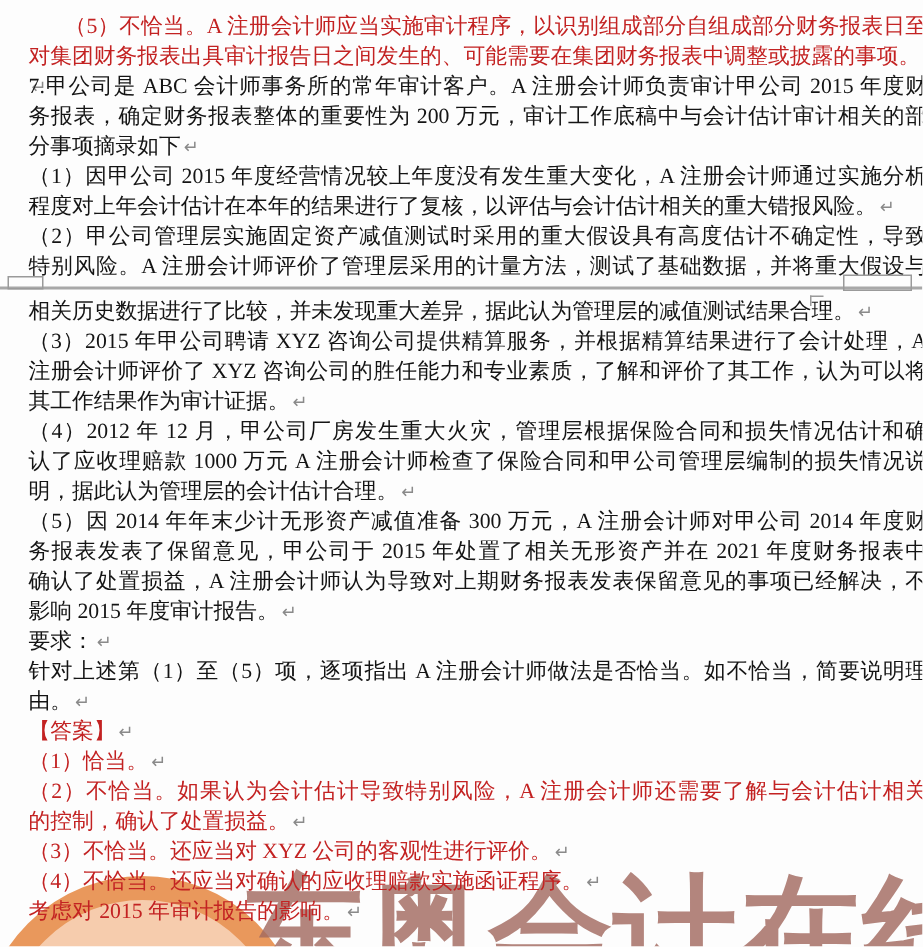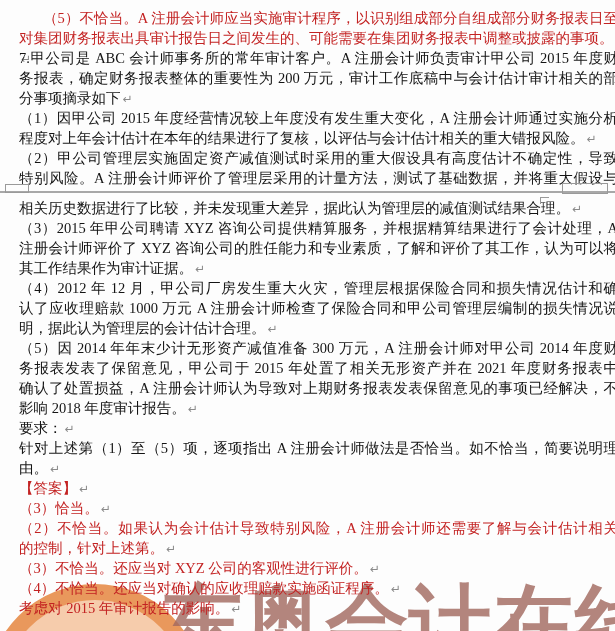--- a/index.html
+++ b/index.html
@@ -98,35 +98,35 @@
   <div class="line black fill"><span class="txt">认了应收理赔款 1000 万元 A 注册会计师检查了保险合同和甲公司管理层编制的损失情况说</span></div>
 
   <div class="line black"><span class="txt">明，据此认为管理层的会计估计合理。</span><span class="pmark" style="display: inline;">↵</span></div>
 
   <div class="line black fill"><span class="txt">（5）因 2014 年年末少计无形资产减值准备 300 万元，A 注册会计师对甲公司 2014 年度财</span></div>
 
   <div class="line black fill"><span class="txt">务报表发表了保留意见，甲公司于 2015 年处置了相关无形资产并在 2021 年度财务报表中</span></div>
 
   <div class="line black fill"><span class="txt">确认了处置损益，A 注册会计师认为导致对上期财务报表发表保留意见的事项已经解决，不</span></div>
 
-  <div class="line black"><span class="txt">影响 2018 年度审计报告。</span><span class="pmark" style="display: inline;">↵</span></div>
+  <div class="line black"><span class="txt">影响 2015 年度审计报告。</span><span class="pmark" style="display: inline;">↵</span></div>
 
   <div class="line black"><span class="txt">要求：</span><span class="pmark" style="display: inline;">↵</span></div>
 
   <div class="line black fill"><span class="txt">针对上述第（1）至（5）项，逐项指出 A 注册会计师做法是否恰当。如不恰当，简要说明理</span></div>
 
   <div class="line black"><span class="txt">由。</span><span class="pmark" style="display: inline;">↵</span></div>
 
   <div class="line red"><span class="txt">【答案】</span><span class="pmark" style="display: inline;">↵</span></div>
 
-  <div class="line red"><span class="txt">（3）恰当。</span><span class="pmark" style="display: inline;">↵</span></div>
+  <div class="line red"><span class="txt">（1）恰当。</span><span class="pmark" style="display: inline;">↵</span></div>
 
   <div class="line red fill"><span class="txt">（2）不恰当。如果认为会计估计导致特别风险，A 注册会计师还需要了解与会计估计相关</span></div>
 
-  <div class="line red"><span class="txt">的控制，针对上述第。</span><span class="pmark" style="display: inline;">↵</span></div>
+  <div class="line red"><span class="txt">的控制，确认了处置损益。</span><span class="pmark" style="display: inline;">↵</span></div>
 
   <div class="line red"><span class="txt">（3）不恰当。还应当对 XYZ 公司的客观性进行评价。</span><span class="pmark" style="display: inline;">↵</span></div>
 
   <div class="line red"><span class="txt">（4）不恰当。还应当对确认的应收理赔款实施函证程序。</span><span class="pmark" style="display: inline;">↵</span></div>
 
 
   <div class="line red"><span class="txt">考虑对 2015 年审计报告的影响。</span><span class="pmark" style="display: inline;">↵</span></div>
 </div>
 
 </div>

